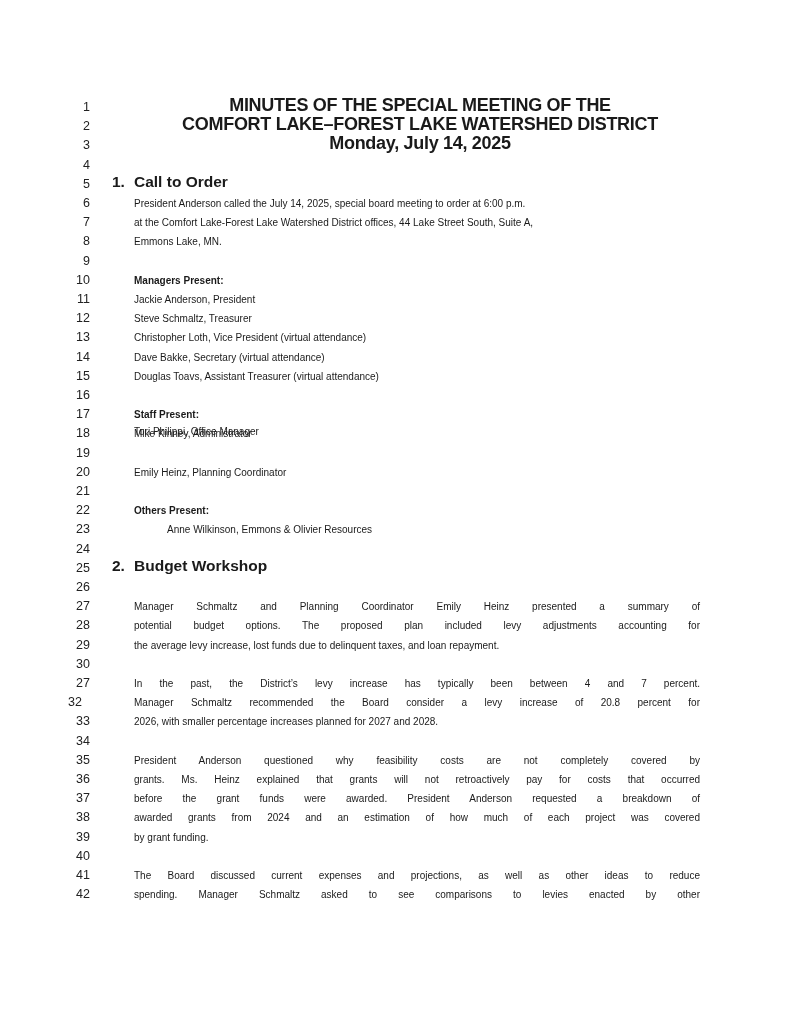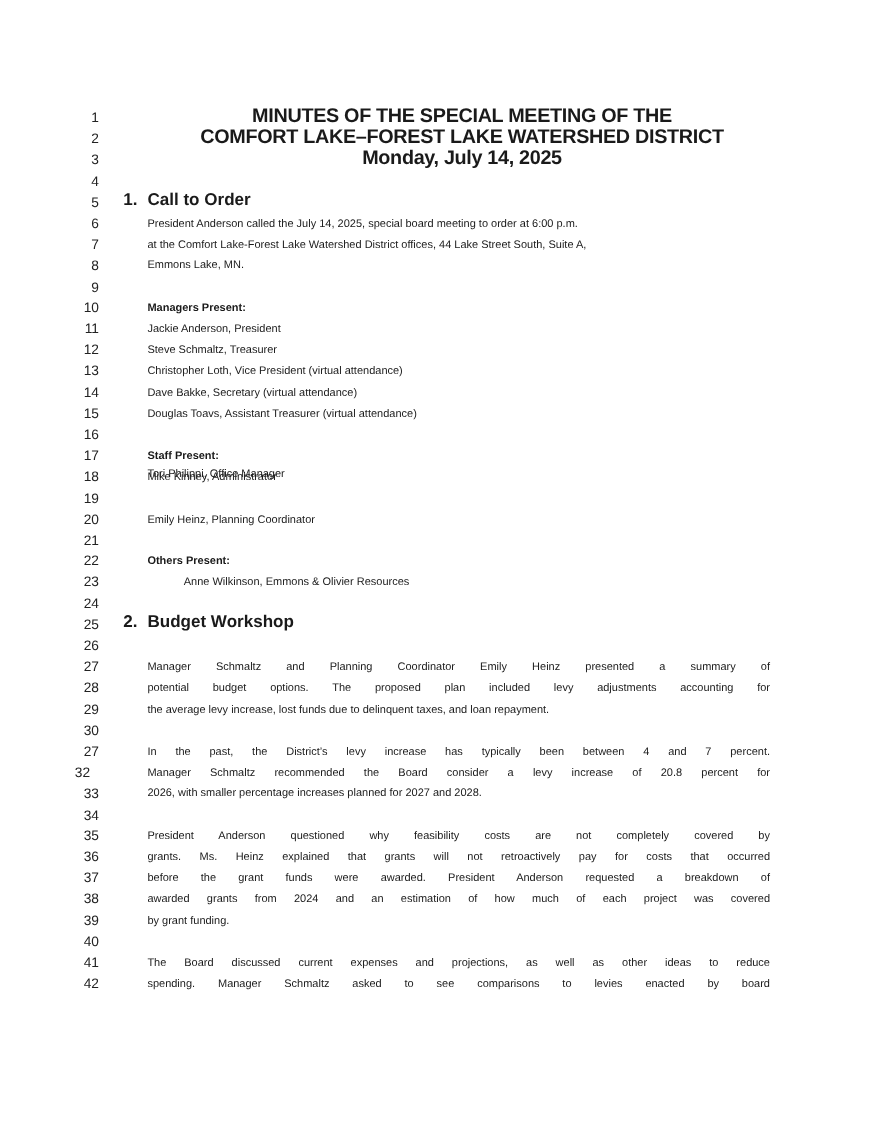--- a/index.html
+++ b/index.html
@@ -84,14 +84,14 @@
     <div class="txt" style="top: 635.6px;">the average levy increase, lost funds due to delinquent taxes, and loan repayment.</div>
     <div class="txt just" style="top: 674px;">In the past, the District’s levy increase has typically been between 4 and 7 percent.</div>
     <div class="txt just" style="top: 693.2px;">Manager Schmaltz recommended the Board consider a levy increase of 20.8 percent for</div>
     <div class="txt" style="top: 712.4px;">2026, with smaller percentage increases planned for 2027 and 2028.</div>
     <div class="txt just" style="top: 750.8px;">President Anderson questioned why feasibility costs are not completely covered by</div>
     <div class="txt just" style="top: 770px;">grants. Ms. Heinz explained that grants will not retroactively pay for costs that occurred</div>
     <div class="txt just" style="top: 789.2px;">before the grant funds were awarded. President Anderson requested a breakdown of</div>
     <div class="txt just" style="top: 808.4px;">awarded grants from 2024 and an estimation of how much of each project was covered</div>
     <div class="txt" style="top: 827.6px;">by grant funding.</div>
     <div class="txt just" style="top: 866px;">The Board discussed current expenses and projections, as well as other ideas to reduce</div>
-    <div class="txt just" style="top: 885.2px;">spending. Manager Schmaltz asked to see comparisons to levies enacted by board</div>
+    <div class="txt just" style="top: 885.2px;">spending. Manager Schmaltz asked to see comparisons to levies enacted by other</div>
   </div>
 
 </body></html>

